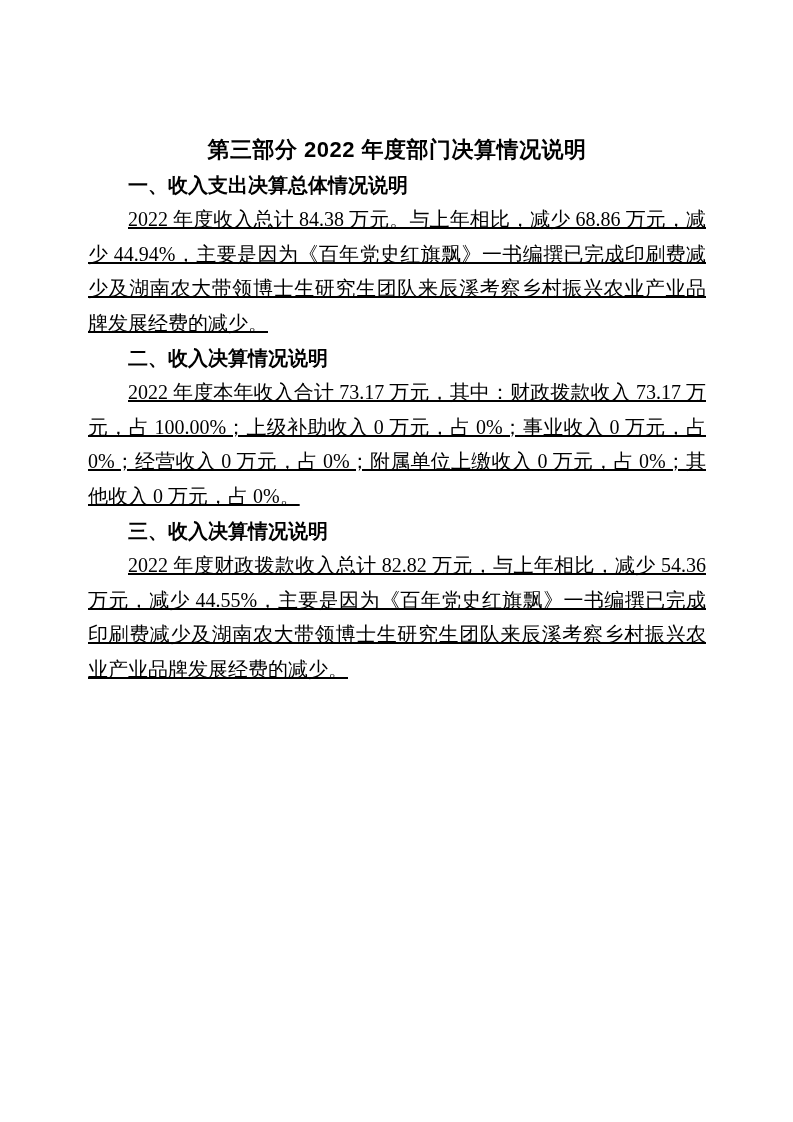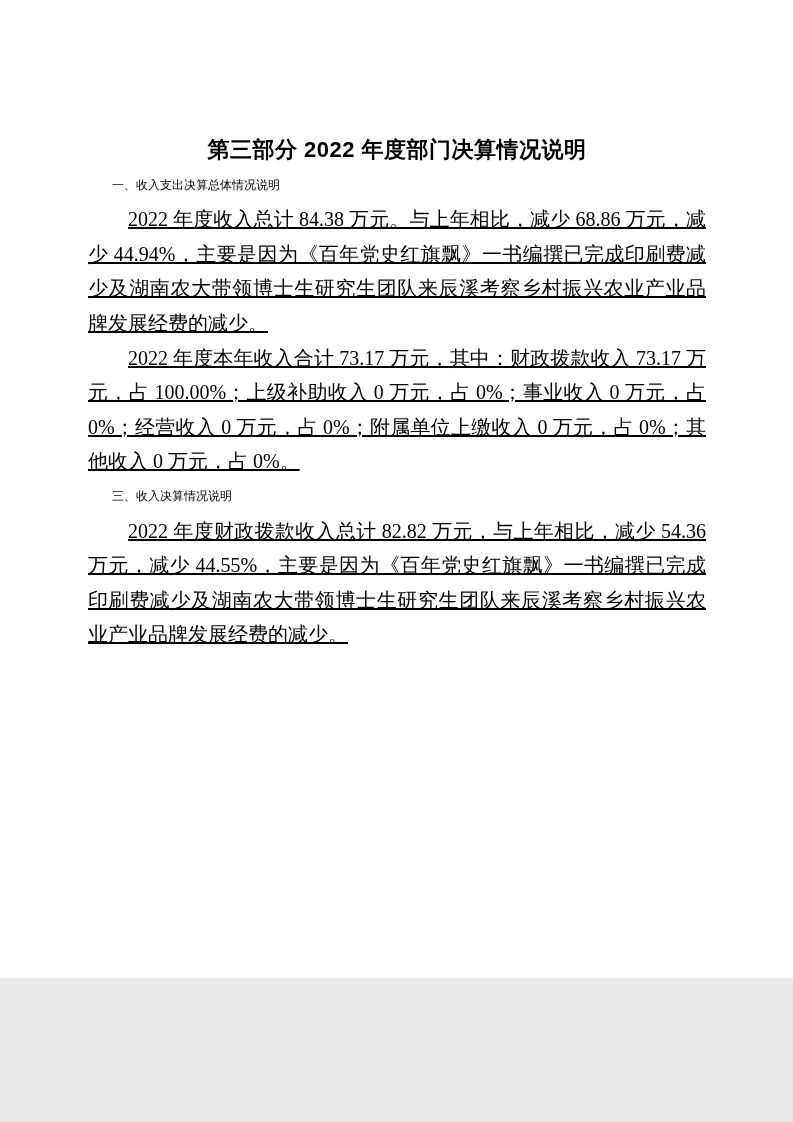--- a/index.html
+++ b/index.html
@@ -1,41 +1,41 @@
 <!DOCTYPE html>
 <html><head>
 <meta charset="utf-8">
 <style>
   * { margin: 0; padding: 0; box-sizing: border-box; }
   html, body { background: #e8e8e8; }
   .page {
     position: relative;
     width: 793px;
-    height: 978px;
+    height: 1122px;
     margin: 0 auto;
     background: #ffffff;
     color: #000000;
     overflow: hidden;
   }
   .content {
     padding: 133px 87px 0 88px;
   }
   .doc-title {
     font-family: "Liberation Sans", sans-serif;
     font-weight: bold;
     font-size: 22px;
     line-height: 34.6px;
     text-align: center;
     letter-spacing: 0.5px;
     white-space: nowrap;
   }
   .section-heading {
     font-family: "Liberation Sans", sans-serif;
-    font-weight: normal;
-    font-size: 12px;
+    font-weight: bold;
+    font-size: 20px;
     line-height: 34.6px;
     text-indent: 2em;
   }
   .para {
     font-family: "Liberation Serif", serif;
     font-size: 20px;
     line-height: 34.6px;
     text-indent: 2em;
     text-align: justify;
     text-decoration: underline;
@@ -45,20 +45,21 @@
 <body>
 
 <div class="page">
   <div class="content">
 
     <div class="doc-title">第三部分 2022 年度部门决算情况说明</div>
 
     <div class="section-heading">一、收入支出决算总体情况说明</div>
     <p class="para">2022 年度收入总计 84.38 万元。与上年相比，减少 68.86 万元，减少 44.94%，主要是因为《百年党史红旗飘》一书编撰已完成印刷费减少及湖南农大带领博士生研究生团队来辰溪考察乡村振兴农业产业品牌发展经费的减少。</p>
 
+    <div class="section-heading">二、收入决算情况说明</div>
     <p class="para">2022 年度本年收入合计 73.17 万元，其中：财政拨款收入 73.17 万元，占 100.00%；上级补助收入 0 万元，占 0%；事业收入 0 万元，占 0%；经营收入 0 万元，占 0%；附属单位上缴收入 0 万元，占 0%；其他收入 0 万元，占 0%。</p>
 
     <div class="section-heading">三、收入决算情况说明</div>
 
     <p class="para">2022 年度财政拨款收入总计 82.82 万元，与上年相比，减少 54.36 万元，减少 44.55%，主要是因为《百年党史红旗飘》一书编撰已完成印刷费减少及湖南农大带领博士生研究生团队来辰溪考察乡村振兴农业产业品牌发展经费的减少。</p>
 
   </div>
 </div>
 
 </body></html>

